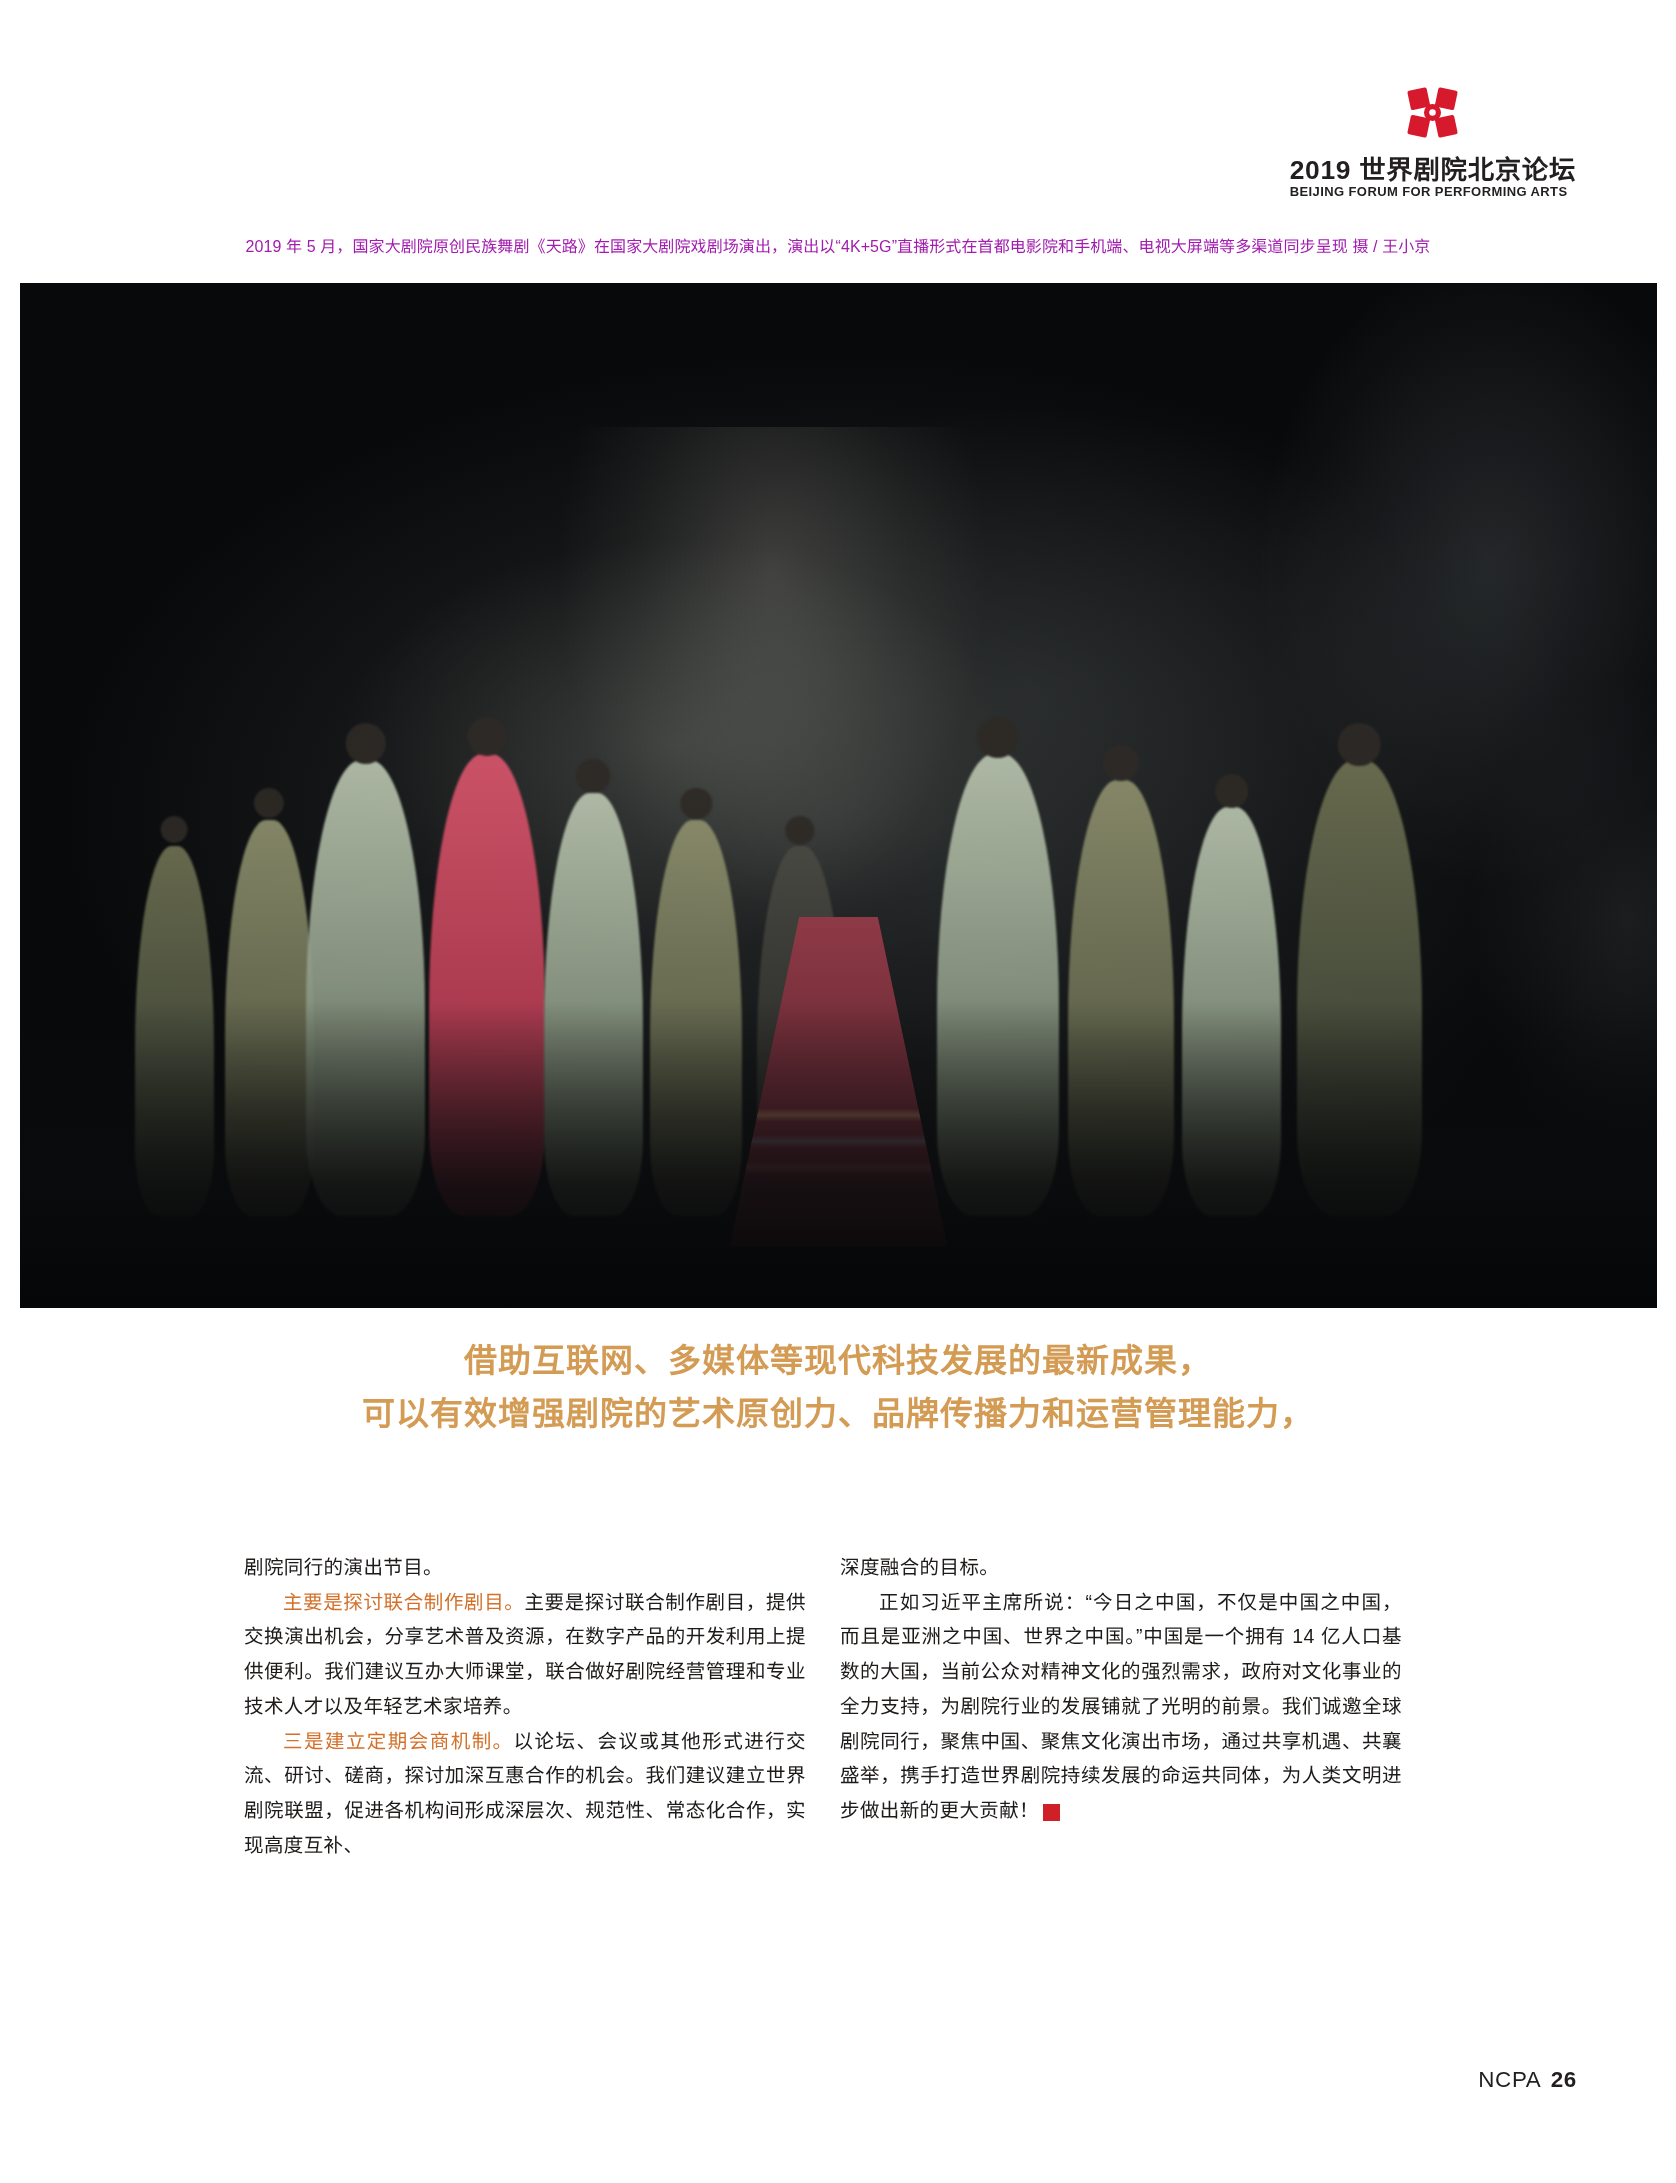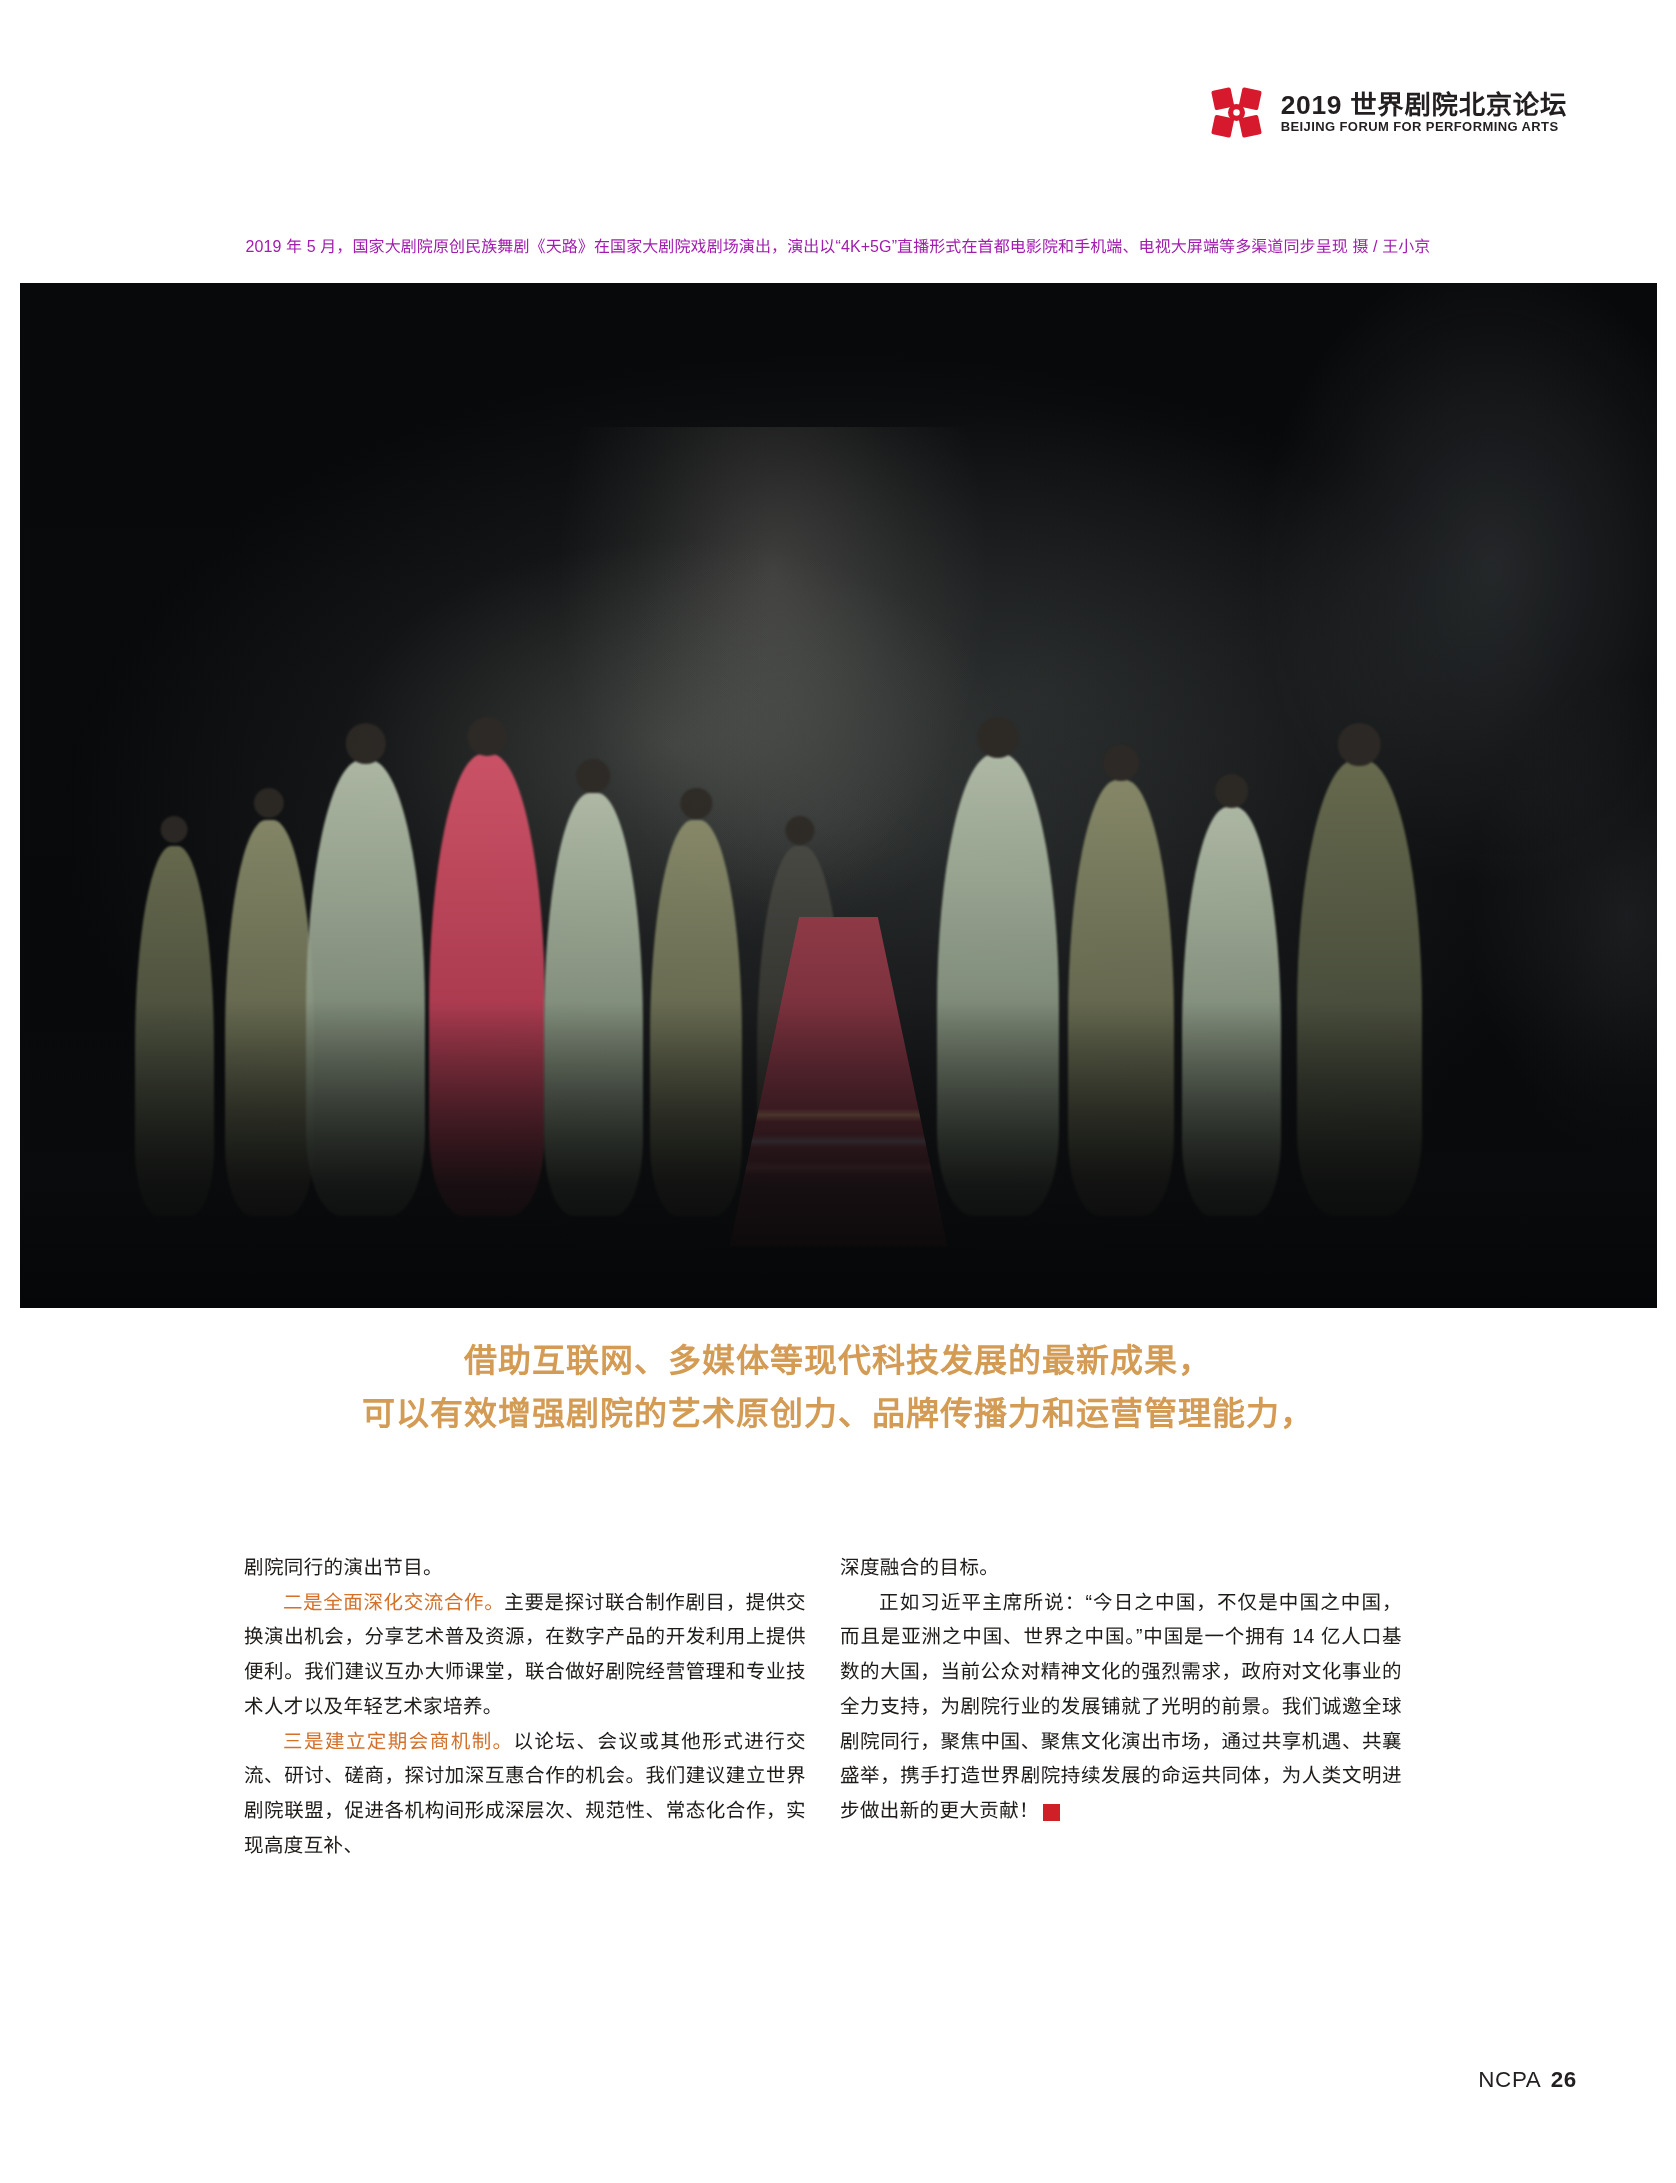--- a/index.html
+++ b/index.html
@@ -13,24 +13,25 @@
     position: relative;
     font-family: "Liberation Sans", "DejaVu Sans", sans-serif;
     color: #231f20;
     overflow: hidden;
   }
 
   
   .logo-block {
     position: absolute;
     top: 85px;
-    right: 109px;
+    right: 100px;
     display: flex;
     align-items: center;
     gap: 17px;
+    flex-direction: column;
   }
   .logo-mark {
     width: 55px;
     height: 55px;
     position: relative;
     flex: none;
   }
   .logo-mark svg { display: block; }
   .logo-text {
     display: flex;
@@ -299,21 +300,21 @@
 
 <div class="pullquote">
   <div>借助互联网、多媒体等现代科技发展的最新成果，</div>
   <div>可以有效增强剧院的艺术原创力、品牌传播力和运营管理能力，</div>
 </div>
 
 <div class="columns">
 
   <div class="col">
     <p>剧院同行的演出节目。</p>
-    <p class="indent"><span class="lead">二是全面深化交流合作。</span><span>主要是探讨联合制作剧目，提供交换演出机会，分享艺术普及资源，在数字产品的开发利用上提供便利。我们建议互办大师课堂，联合做好剧院经营管理和专业技术人才以及年轻艺术家培养。</span></p>
+    <p class="indent"><span class="lead">主要是探讨联合制作剧目。</span><span>主要是探讨联合制作剧目，提供交换演出机会，分享艺术普及资源，在数字产品的开发利用上提供便利。我们建议互办大师课堂，联合做好剧院经营管理和专业技术人才以及年轻艺术家培养。</span></p>
     <p class="indent"><span class="lead">三是建立定期会商机制。</span><span>以论坛、会议或其他形式进行交流、研讨、磋商，探讨加深互惠合作的机会。我们建议建立世界剧院联盟，促进各机构间形成深层次、规范性、常态化合作，实现高度互补、</span></p>
   </div>
 
   <div class="col">
     <p>深度融合的目标。</p>
     <p class="indent"><span>正如习近平主席所说：“今日之中国，不仅是中国之中国，而且是亚洲之中国、世界之中国。”中国是一个拥有 14 亿人口基数的大国，当前公众对精神文化的强烈需求，政府对文化事业的全力支持，为剧院行业的发展铺就了光明的前景。我们诚邀全球剧院同行，聚焦中国、聚焦文化演出市场，通过共享机遇、共襄盛举，携手打造世界剧院持续发展的命运共同体，为人类文明进步做出新的更大贡献！</span><span class="endmark">院</span></p>
   </div>
 
 </div>
 

